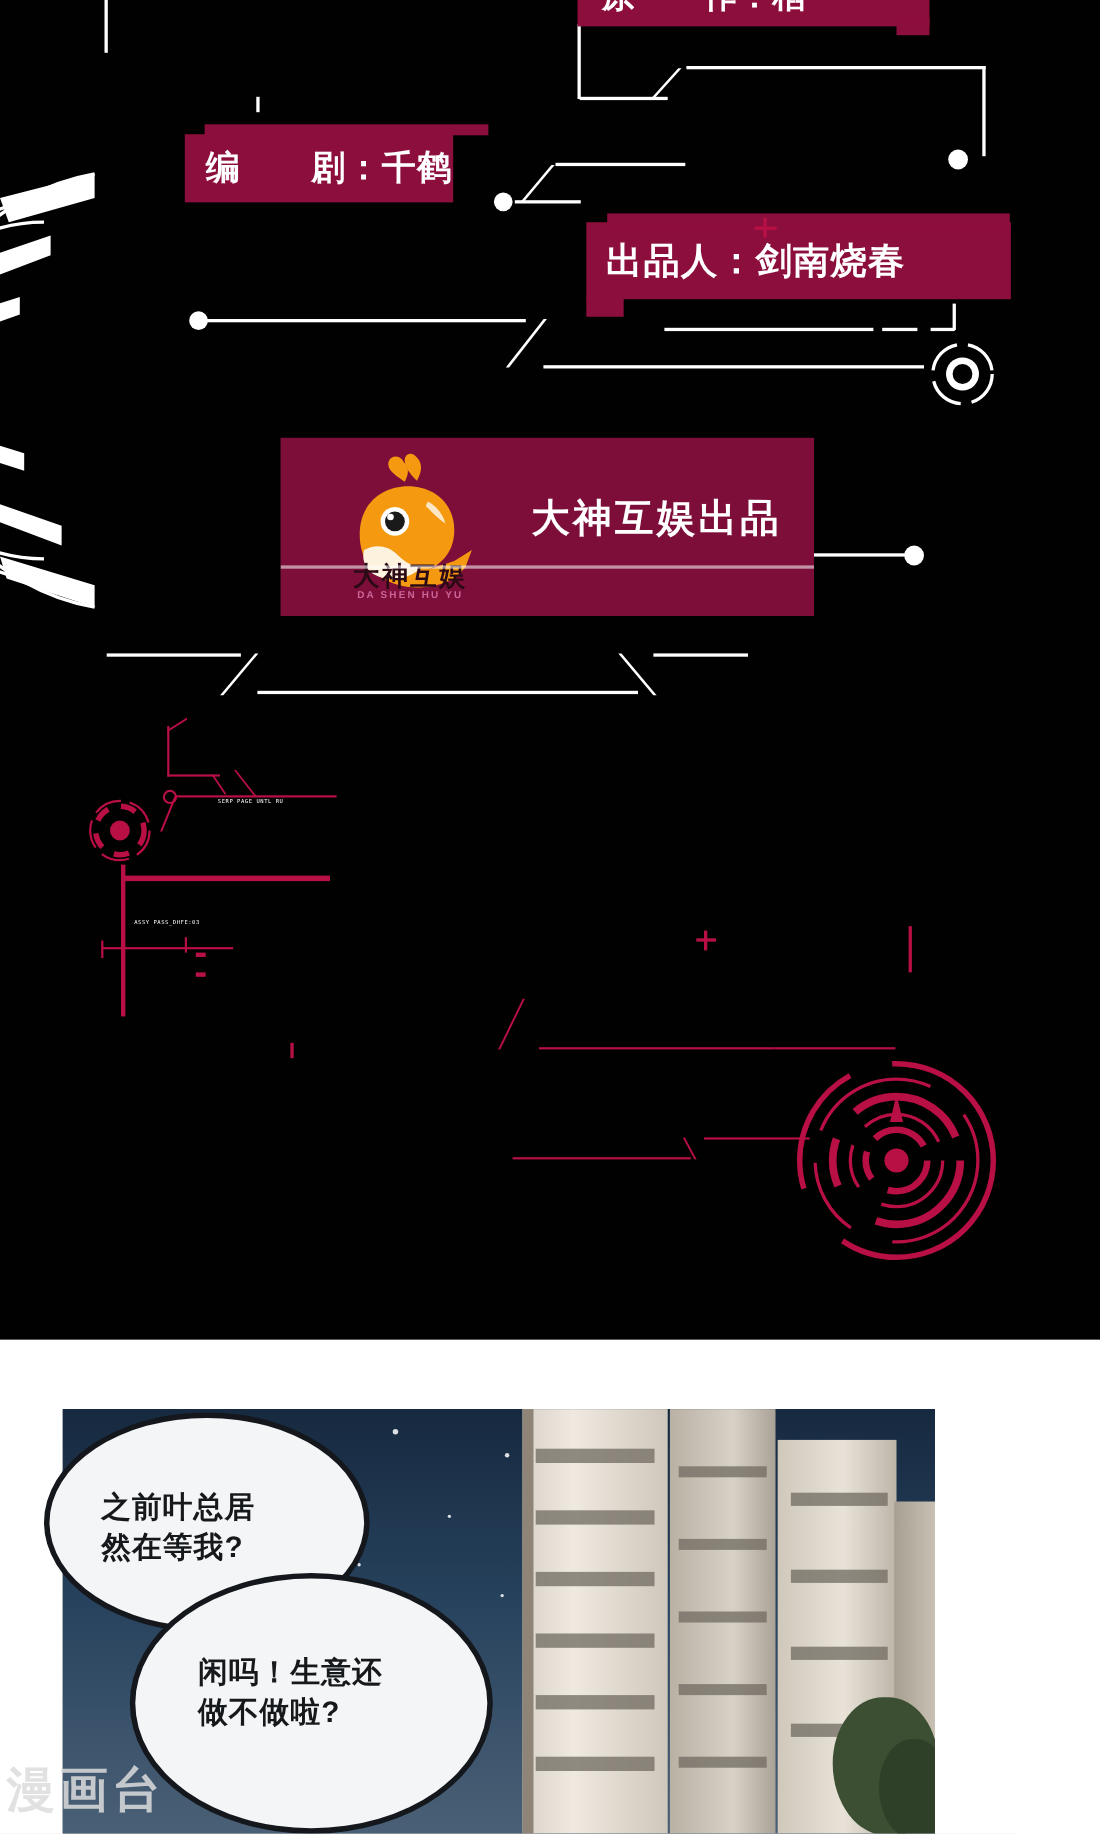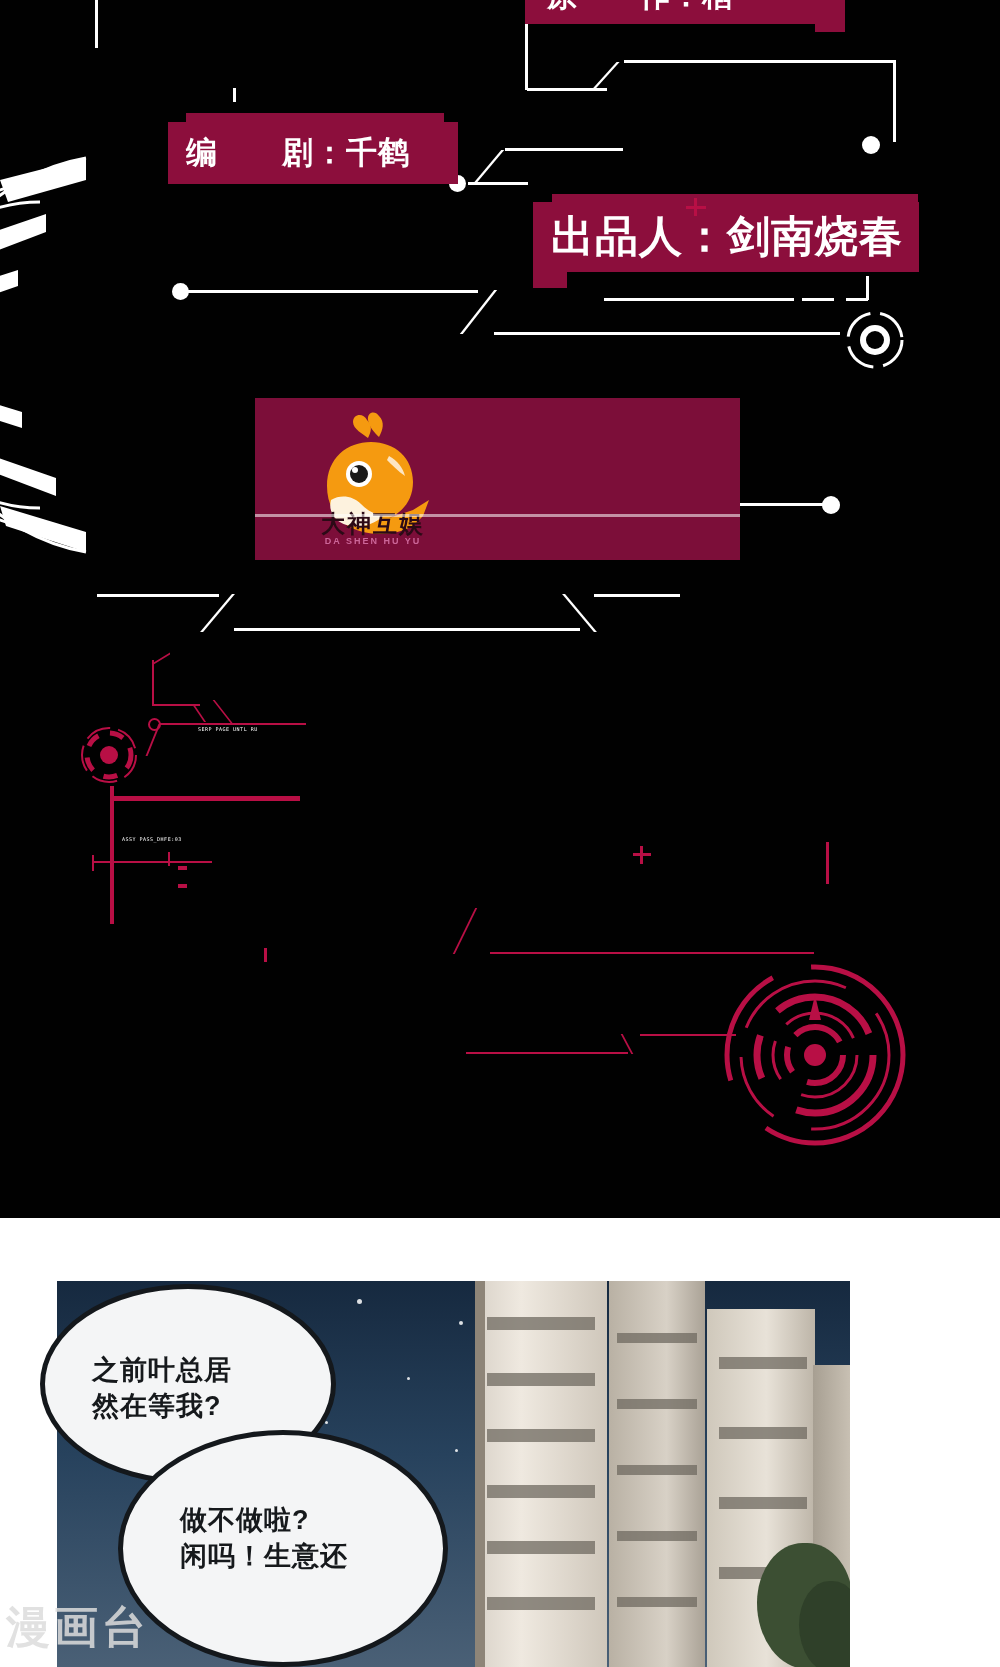--- a/index.html
+++ b/index.html
@@ -33,27 +33,27 @@
   }
   .plate-text {
     font-family:"Liberation Sans", sans-serif;
     font-weight:700; letter-spacing:1px; color:#fff;
   }
 
   #plate-original { left:525px; top:-32px; width:320px; height:56px;
       padding-left:22px; font-size:30px; }
   #plate-original .plate-text { font-size:30px; }
 
-  #plate-writer { left:168px; top:122px; width:290px; height:62px;
-      padding-left:18px; }
+  #plate-writer { left:168px; top:122px; width:244px; height:62px;
+      padding-left:18px;justify-content:center; }
   #plate-writer .plate-text { font-size:31px; }
 
   #plate-producer { left:533px; top:202px; width:386px; height:70px;
       padding-left:18px; }
-  #plate-producer .plate-text { font-size:43px; }
+  #plate-producer .plate-text { font-size:33px; }
 
   
   .notch { position:absolute; background:#8c0e3c; }
 
   
   #banner-studio {
     position:absolute; left:255px; top:398px; width:485px; height:162px;
     background:#7c0e39; overflow:hidden;
   }
   #banner-studio .banner-line {
@@ -253,20 +253,21 @@
           <path d="M96,48 C104,52 110,60 112,68 C106,64 98,56 94,52 Z" fill="#fff" opacity=".75"></path>
 
           <circle cx="66" cy="66" r="13" fill="#fff"></circle>
           <circle cx="66" cy="66" r="9" fill="#1a1a1a"></circle>
           <circle cx="62" cy="62" r="3" fill="#fff"></circle>
         </svg>
       </div>
       <div class="logo-cn">大神互娱</div>
       <div class="logo-py">DA SHEN HU YU</div>
       <div class="banner-line"></div>
+      <div class="banner-label">大神互娱出品</div>
     </div>
 
     <div class="cl" style="left:152px;top:660px;width:2px;height:46px;"></div>
     <div class="cl" style="left:152px;top:704px;width:48px;height:2px;"></div>
     <div class="cl" style="left:198px;top:704px;width:2px;height:18px;transform:skewX(34deg);"></div>
     <div class="cl" style="left:152px;top:658px;width:18px;height:2px;transform:skewY(-32deg);"></div>
 
     <div style="position:absolute;left:78px;top:724px;width:62px;height:62px;">
       <svg width="62" height="62" viewBox="0 0 62 62">
         <circle cx="31" cy="31" r="27" fill="none" stroke="#b80f45" stroke-width="2" stroke-dasharray="26 8"></circle>
@@ -368,17 +369,17 @@
   </section>
 
   <div class="bubble" id="bubble-1"></div>
   <div class="bubble-txt" id="bubble-1-text">
       <div>之前叶总居</div>
       <div>然在等我?</div>
     </div>
 
   <div class="bubble" id="bubble-2"></div>
   <div class="bubble-txt" id="bubble-2-text">
+      <div>闲吗！生意还</div>
       <div>做不做啦?</div>
-      <div>闲吗！生意还</div>
     </div>
 
 </div>
 
 </body></html>

